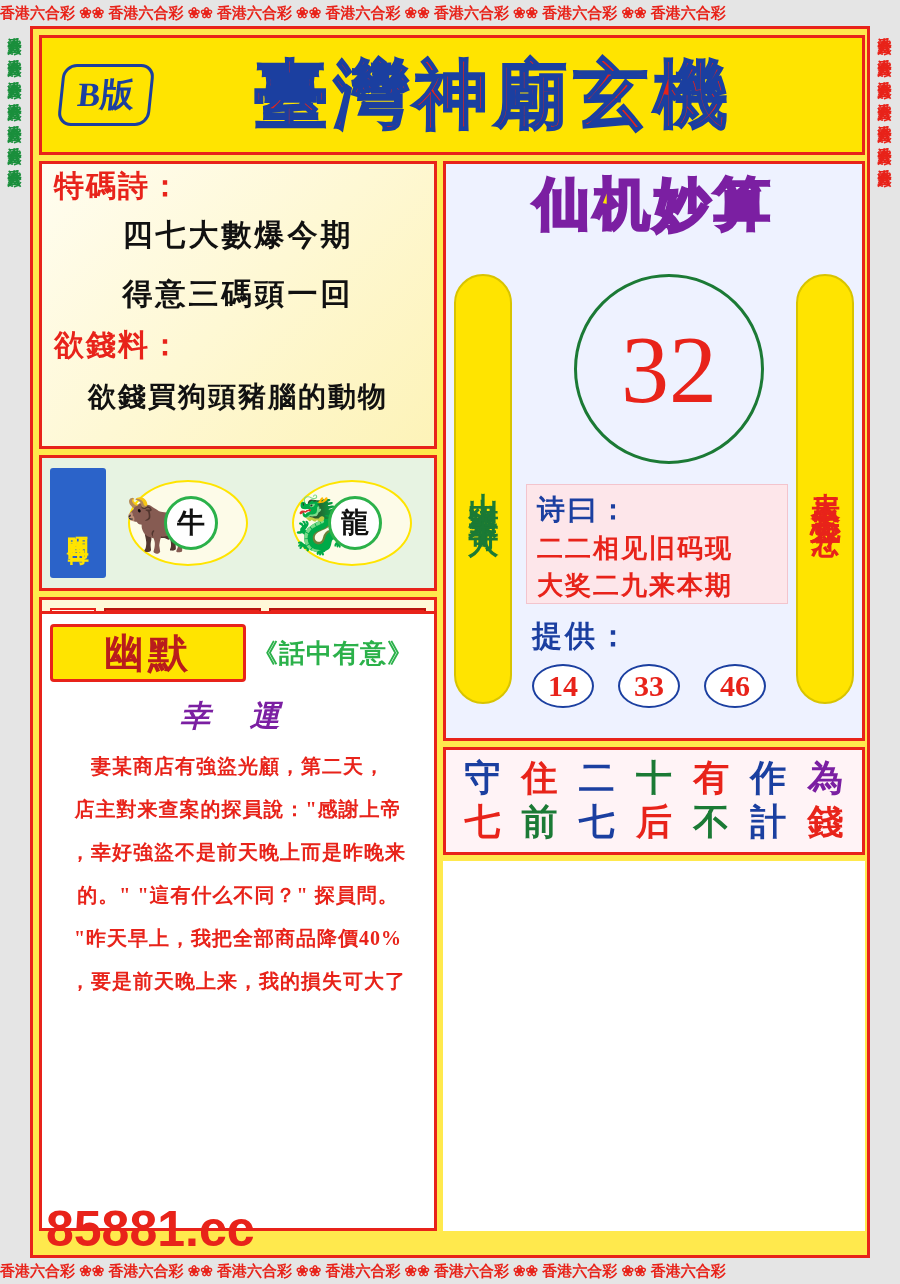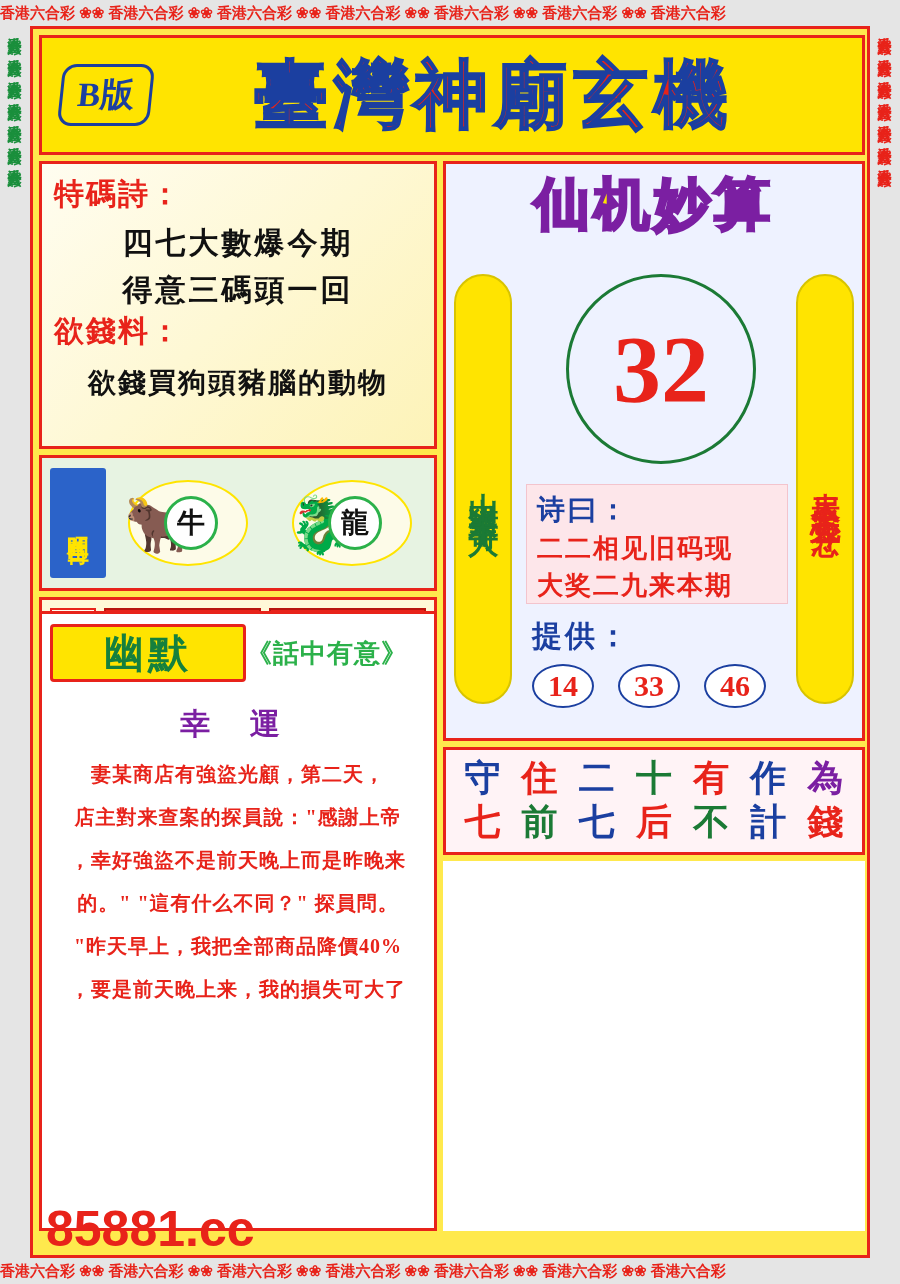--- a/index.html
+++ b/index.html
@@ -90,38 +90,39 @@
     position: absolute; left: 6px; top: 132px;
     width: 398px;
   }
   .panel {
     border: 3px solid #e8231a;
     background: #fff8d8;
   }
   #poem-panel {
     height: 288px;
     background: linear-gradient(135deg,#fffdf0 0%,#fdf3b8 100%);
-    padding: 10px 12px;
+    padding: 2px 12px;
   }
   .poem-label {
     font-family: "Liberation Serif", serif;
     font-size: 30px; font-weight: bold; color: #e8231a;
     letter-spacing: 2px;
   }
   .poem-line {
     font-family: "Liberation Serif", serif;
     font-size: 30px; font-weight: bold; color: #111;
     text-align: center;
     margin-top: 8px;
     letter-spacing: 3px;
   }
-  .poem-line2 { margin-top: 6px; }
+  .poem-line2 { margin-top: 18px; }
   .want-label {
     font-family: "Liberation Serif", serif;
     font-size: 30px; font-weight: bold; color: #e8231a;
+    margin-top: 10px;
     letter-spacing: 2px;
   }
   .want-text {
     font-family: Liberation Serif, serif;
     font-size: 28px; font-weight: bold; color: #111;
     text-align: center; margin-top: 12px; letter-spacing: 2px;
   }
 
   #zodiac-panel {
     margin-top: 6px;
@@ -233,28 +234,28 @@
     font-family: "Liberation Serif", serif;
     font-size: 30px; font-weight: bold;
     letter-spacing: 6px;
   }
   #pill-left { left: 8px; }
   #pill-left span { color: #1b7a35; }
   #pill-right { right: 8px; }
   #pill-right span { color: #e8231a; }
 
   #big-circle {
-    position: absolute; left: 120px; top: 110px;
+    position: absolute; left: 128px; top: 110px;
     width: 190px; height: 190px;
     border-radius: 50%;
     border: 3px solid #1b7a35;
     background: #eef2ff;
     display: flex; align-items: center; justify-content: center;
     font-family: "Liberation Serif", serif;
-    font-size: 96px; font-weight: bold; color: #e8231a;
+    font-size: 96px; font-weight: normal; color: #e8231a;
   }
   #shi-box {
     position: absolute; left: 80px; top: 320px;
     width: 262px; height: 120px;
     background: #fde6ea;
     border: 1px solid #f3c4cd;
     padding: 6px 10px;
   }
   .shi-label {
     font-family: "Liberation Serif", serif;
@@ -322,36 +323,38 @@
     padding: 10px 8px 0 8px;
   }
   #humor-badge {
     width: 196px; height: 58px;
     background: #ffe400;
     border: 3px solid #e8231a;
     border-radius: 4px;
     display: flex; align-items: center; justify-content: center;
     font-family: "Liberation Serif", serif;
     font-size: 40px; font-weight: bold;
-    color: #15803d;
+    color: #b91c1c;
     letter-spacing: 4px;
   }
   #humor-sub {
+    margin-left: 6px;
     font-family: "Liberation Serif", serif;
     font-size: 26px; font-weight: bold;
     color: #2bb14a;
     letter-spacing: 1px;
   }
   #humor-title {
     text-align: center;
-    margin-top: 22px;
+    margin-top: 14px;
     font-family: "Liberation Serif", serif;
     font-size: 30px; font-weight: bold;
     color: #7b1fa2;
     letter-spacing: 16px;
+    font-style: italic;
   }
   .humor-line {
     font-family: "Liberation Serif", serif;
     font-size: 20px; font-weight: bold;
     color: #e8231a;
     text-align: center;
     margin-top: 16px;
     letter-spacing: 1px;
     padding: 0 6px;
   }

